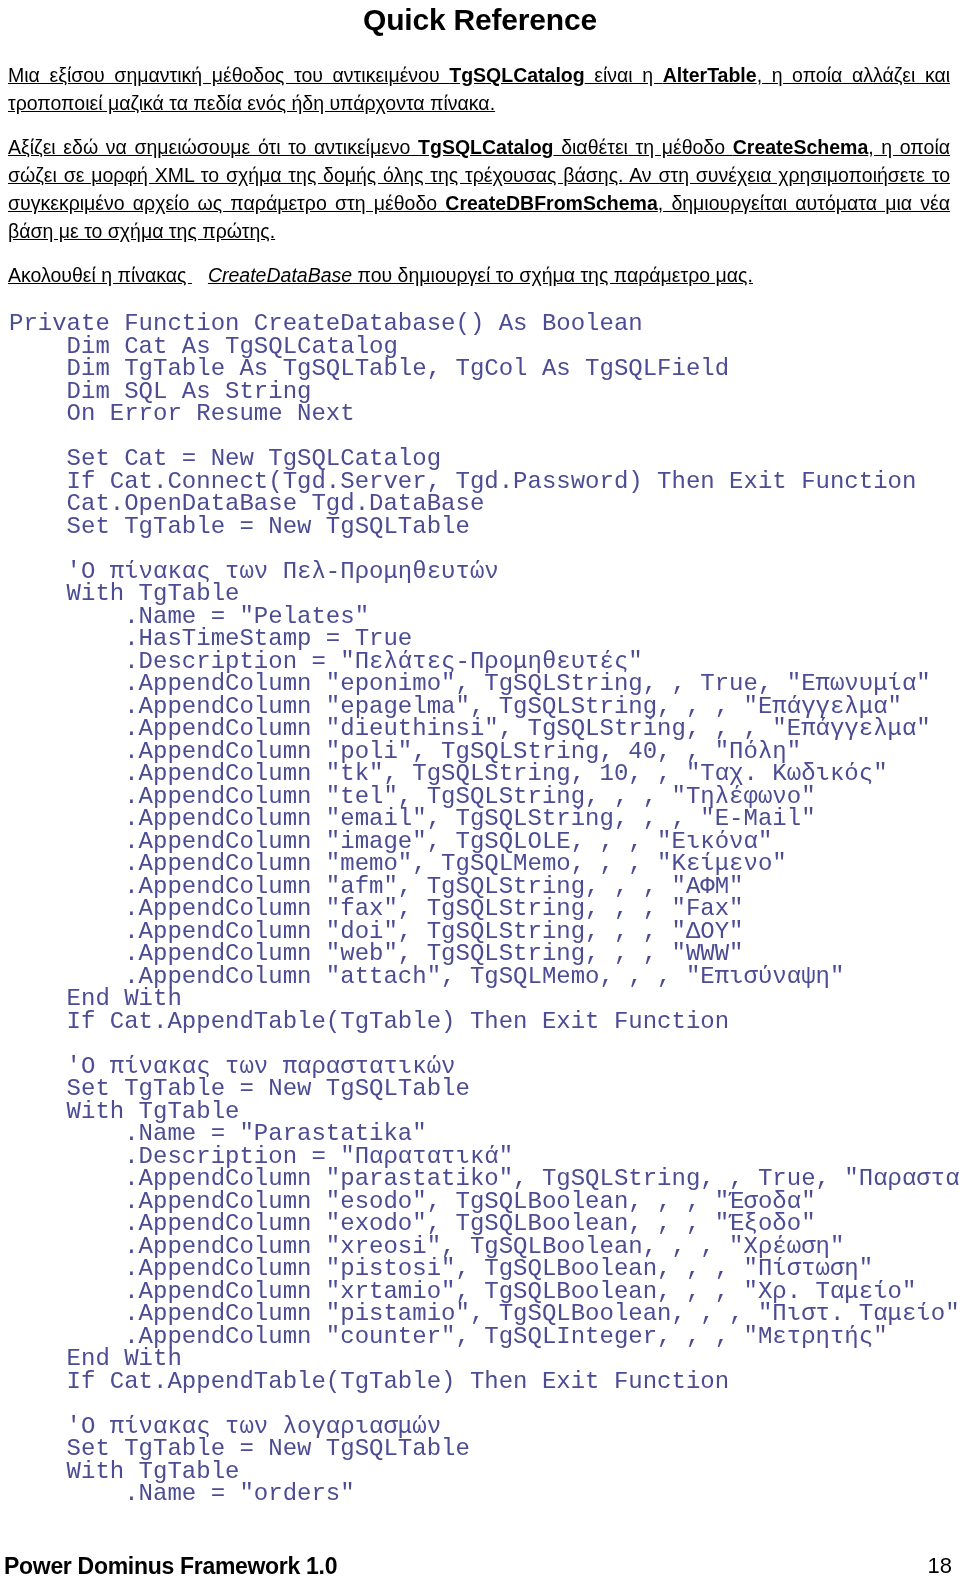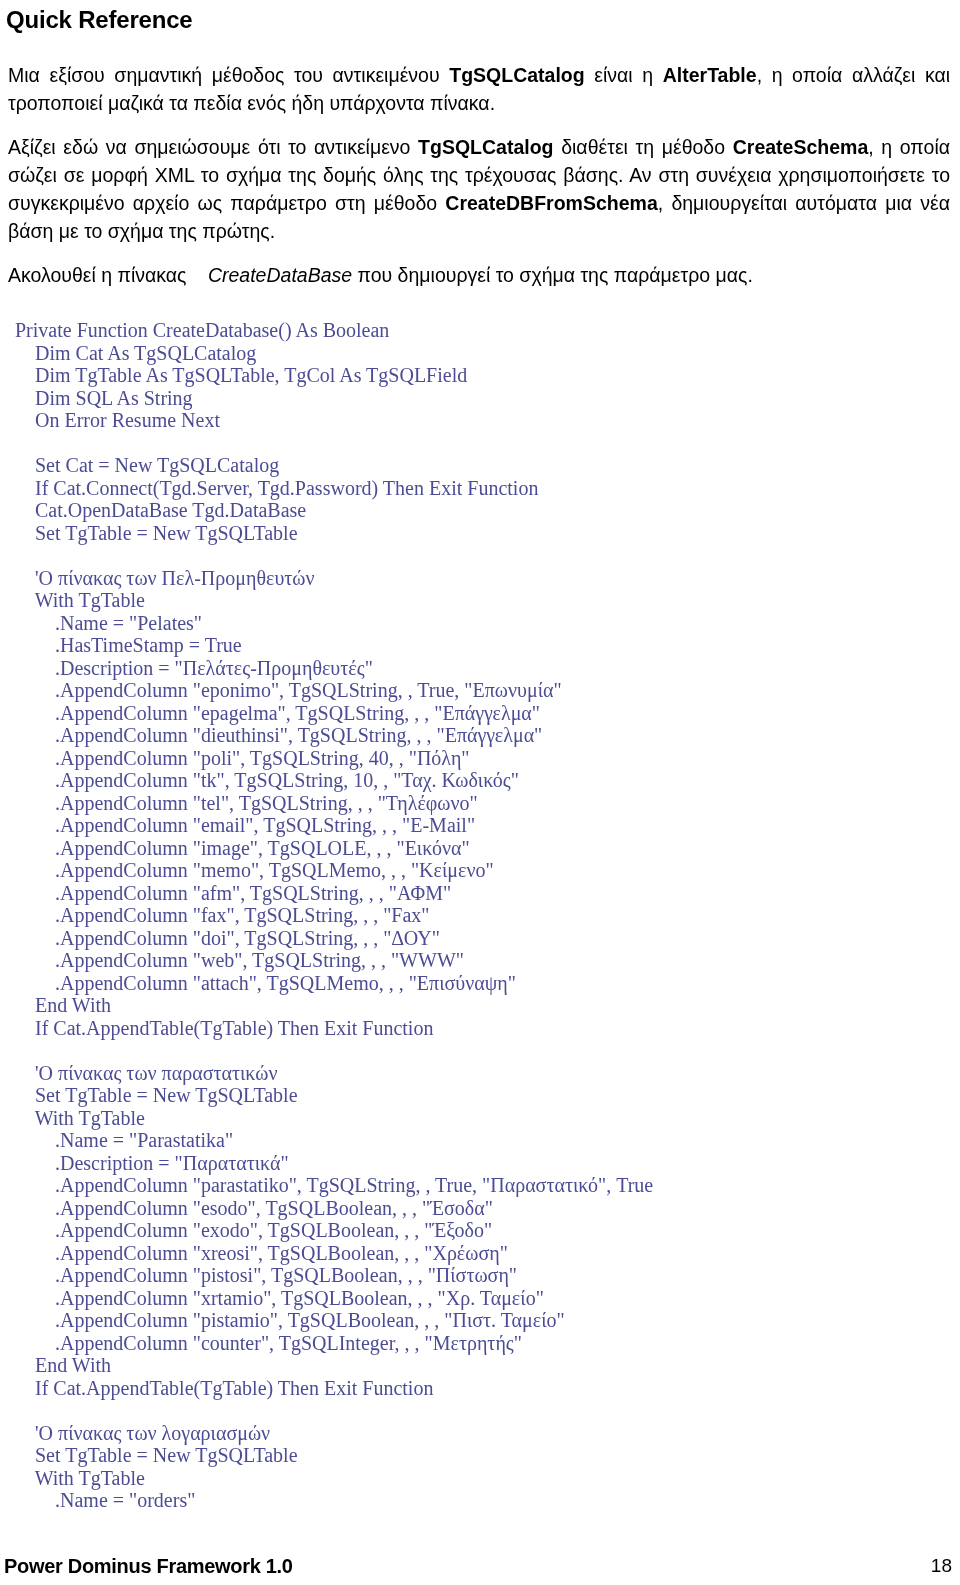--- a/index.html
+++ b/index.html
@@ -16,77 +16,78 @@
     overflow: hidden;
   }
   .page {
     position: relative;
     width: 960px;
     height: 1585px;
     box-sizing: border-box;
     padding: 0 6px;
   }
   .doc-title {
-    text-align: left;
-    font-size: 24px;
+    text-align: center;
+    font-size: 30px;
     font-weight: bold;
     letter-spacing: -0.2px;
     margin: 3px 0 0 0;
     padding: 0;
     line-height: 34px;
     font-family: "Liberation Sans", sans-serif;
   }
   .para {
     font-size: 19.5px;
     line-height: 28px;
     text-align: justify;
     margin: 0;
     padding: 0 4px 0 2px;
     font-family: "Liberation Sans", sans-serif;
     font-stretch: condensed;
+    text-decoration: underline;
   }
   .para b { font-weight: bold; }
   .para i { font-style: italic; margin-left: 16px; }
   .spacer-24 { height: 24px; }
   .spacer-16 { height: 16px; }
 
   .code {
-    font-family: Liberation Serif, serif;
-    font-size: 20px;
+    font-family: Liberation Mono, monospace;
+    font-size: 24px;
     line-height: 22.5px;
     color: #4c4c94;
     white-space: pre;
-    margin: 6px;
+    margin: 0;
     padding: 0 0 0 3px;
     letter-spacing: 0px;
   }
   .code-line {
     white-space: pre;
     min-height: 22.5px;
   }
 
   .footer {
     position: absolute;
     left: 0;
     right: 0;
     bottom: 8px;
     padding: 0 8px 0 4px;
     display: flex;
     align-items: flex-end;
     justify-content: space-between;
   }
   .footer-title {
-    font-size: 20px;
+    font-size: 23px;
     font-weight: bold;
     line-height: 28px;
     letter-spacing: -0.3px;
     font-family: "Liberation Sans", sans-serif;
   }
   .footer-page {
-    font-size: 19px;
+    font-size: 22px;
     font-weight: normal;
     line-height: 28px;
     font-family: "Liberation Sans", sans-serif;
   }
 </style>
 </head>
 <body>
 
 <div class="page">
 

